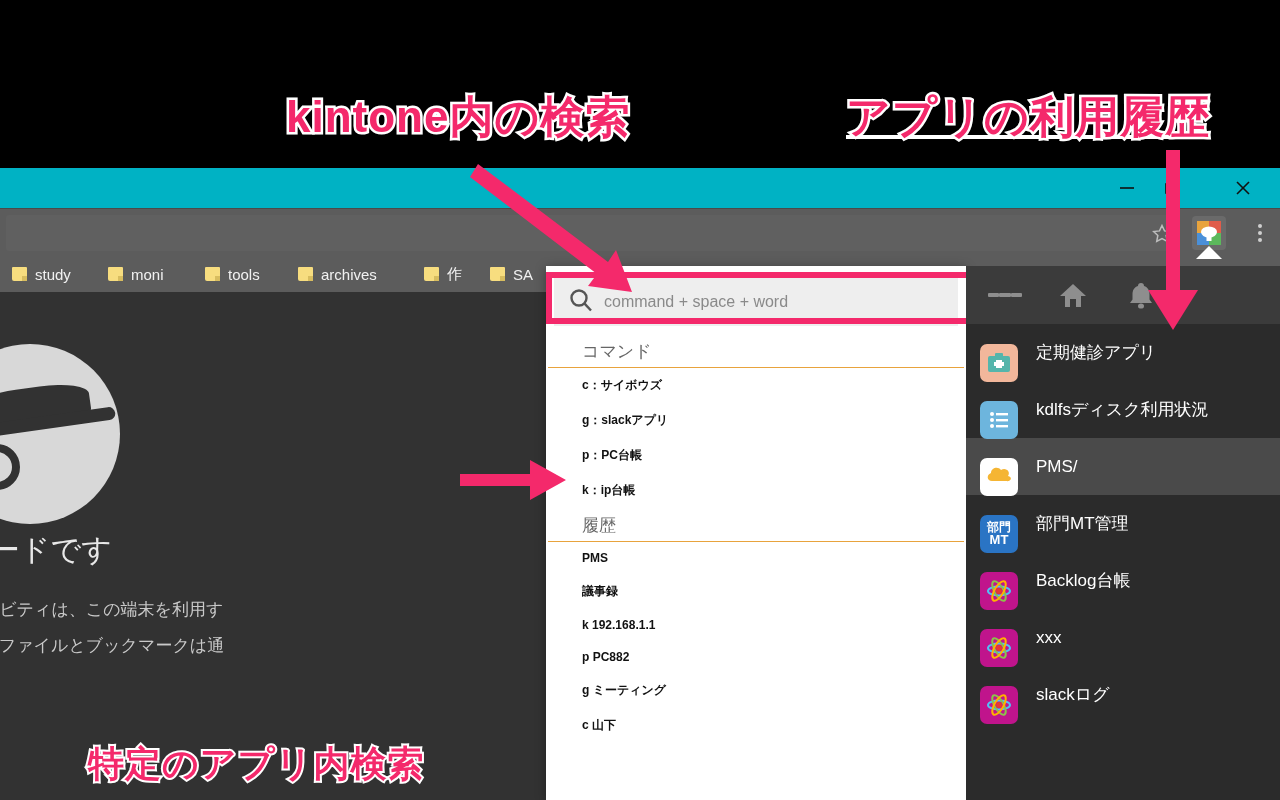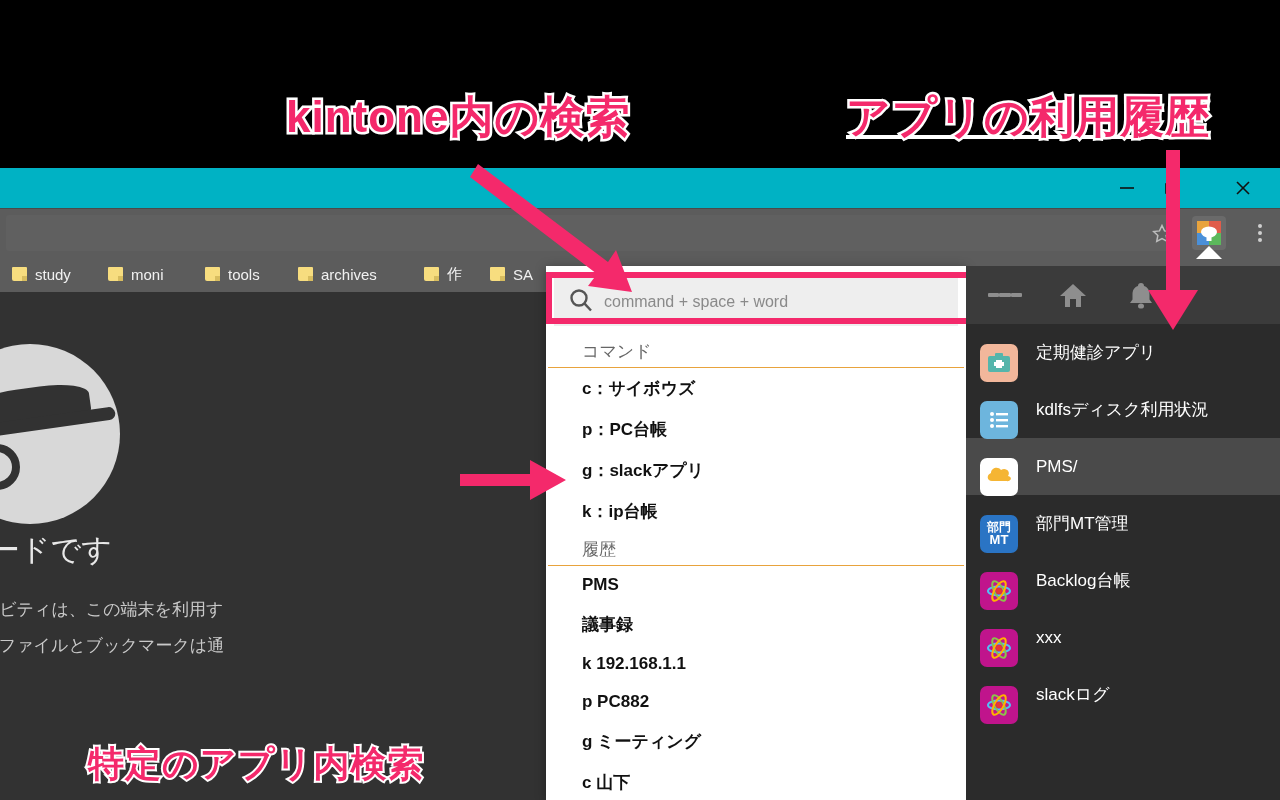--- a/index.html
+++ b/index.html
@@ -60,21 +60,21 @@
   .qs-searchwrap{ position:absolute; left:0; top:12px; width:420px; height:48px; padding:0 8px; }
   .qs-search{ position:relative; width:100%; height:100%; background:#eeeeee; display:flex; align-items:center; gap:10px; padding-left:14px; }
   .qs-search .mag{ flex:0 0 auto; }
   .qs-input{ border:0; outline:0; background:transparent; font-size:16px; color:#8b5cf6; width:330px;
              font-family:"Liberation Sans","DejaVu Sans",sans-serif; }
   .qs-input::placeholder{ color:#8a8a8a; }
   #qs-highlight{ position:absolute; left:546px; top:272px; width:426px; height:52px; border:6px solid #f4296b; pointer-events:none; }
 
   .sec{ padding:6px 0 4px 36px; font-size:17px; color:#666; }
   .sec-rule{ height:1px; background:#e8a33d; margin:0 2px; }
-  .qs-item{ padding:9px 0 9px 36px; font-size:17px; font-weight:bold; color:#111; cursor:default; }
+  .qs-item{ padding:9px 0 9px 36px; font-size:12px; font-weight:bold; color:#111; cursor:default; }
 
   
   #panel{ position:absolute; left:966px; top:266px; width:314px; height:534px; background:#2b2b2b; }
   .panel-bar{ height:58px; background:#3b3b3b; display:flex; align-items:center; gap:34px; padding-left:22px; }
   .pb-icon{ width:34px; height:34px; display:flex; align-items:center; justify-content:center; }
   .ham i{ display:block; width:32px; height:4px; background:#8e8e8e; margin:4px 0; border-radius:1px; }
   .app{ display:flex; align-items:center; gap:18px; height:57px; padding-left:14px; color:#fff; font-size:17px; }
   .app.sel{ background:#4a4a4a; }
   .appicon{ width:38px; height:38px; border-radius:7px; flex:0 0 auto; display:flex; align-items:center; justify-content:center; overflow:hidden;margin-top:20px; }
   .appname{ white-space:nowrap; overflow:hidden; }
@@ -188,22 +188,22 @@
           </svg>
         </span>
         <input class="qs-input" value="" placeholder="command + space + word" style="">
       </div>
     </div>
 
     <div style="position:absolute;left:0;top:68px;width:420px;">
       <div class="sec">コマンド</div>
       <div class="sec-rule"></div>
       <div class="qs-item">c：サイボウズ</div>
+      <div class="qs-item">g：slackアプリ</div>
       <div class="qs-item">p：PC台帳</div>
-      <div class="qs-item">g：slackアプリ</div>
       <div class="qs-item">k：ip台帳</div>
 
       <div class="sec">履歴</div>
       <div class="sec-rule"></div>
       <div class="qs-item">PMS</div>
       <div class="qs-item">議事録</div>
       <div class="qs-item">k 192.168.1.1</div>
       <div class="qs-item">p PC882</div>
       <div class="qs-item">g ミーティング</div>
       <div class="qs-item">c 山下</div>

